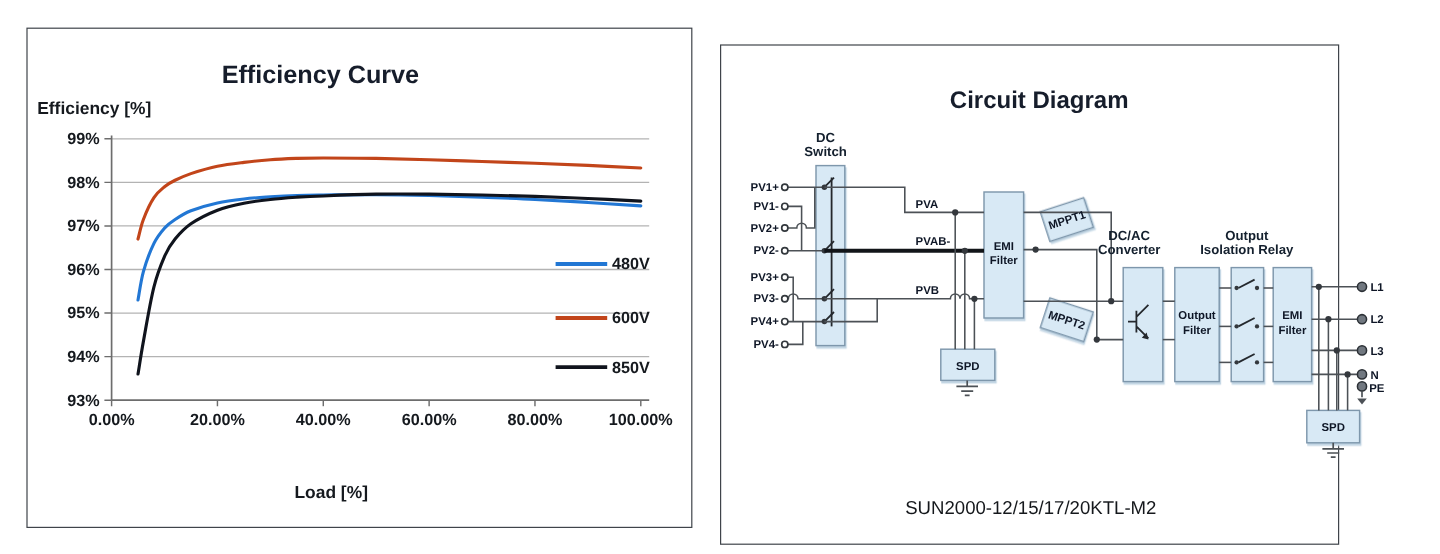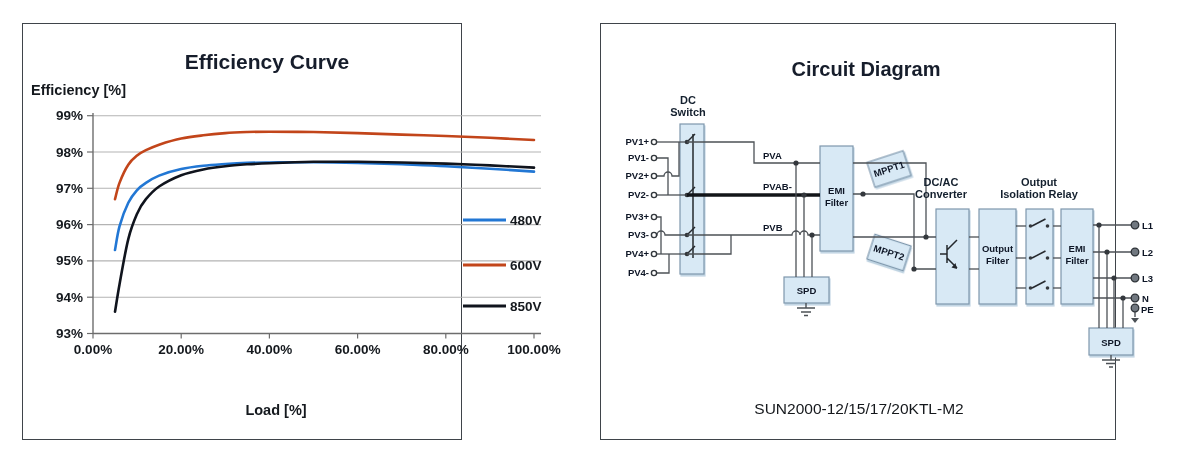--- a/index.html
+++ b/index.html
@@ -1,19 +1,19 @@
 <!DOCTYPE html>
 <html><head>
 <meta charset="utf-8">
 <style>
   html,body{margin:0;padding:0;background:#ffffff;}
   body{width:1200px;height:462px;position:relative;font-family:"Liberation Sans",sans-serif;}
   .panel{position:absolute;top:23px;height:417px;background:#fff;border:1.5px solid #3f444a;box-sizing:border-box;}
-  #eff-panel{left:22px;width:440px;}
-  #cir-panel{left:600px;width:516px;}
+  #eff-panel{left:22px;width:555px;}
+  #cir-panel{left:600px;width:516px;margin-top:14px;}
   svg{display:block;}
   
   .chart-title{font:bold 21px "Liberation Sans",sans-serif;fill:#161d2b;}
   .axis-lab{font:600 14.5px "Liberation Sans",sans-serif;fill:#15191e;}
   .tick{font:600 13.5px "Liberation Sans",sans-serif;fill:#15191e;}
   .legend-t{font:600 13.5px "Liberation Sans",sans-serif;fill:#15191e;}
   
   .box{fill:#D8E9F5;stroke:#7E97AC;stroke-width:1.2;filter:drop-shadow(1.5px 2px 0px #c3d6e4);}
   .wire{stroke:#4C5156;stroke-width:1.3;fill:none;}
   .wire-thick{stroke:#121519;stroke-width:3.4;fill:none;}

